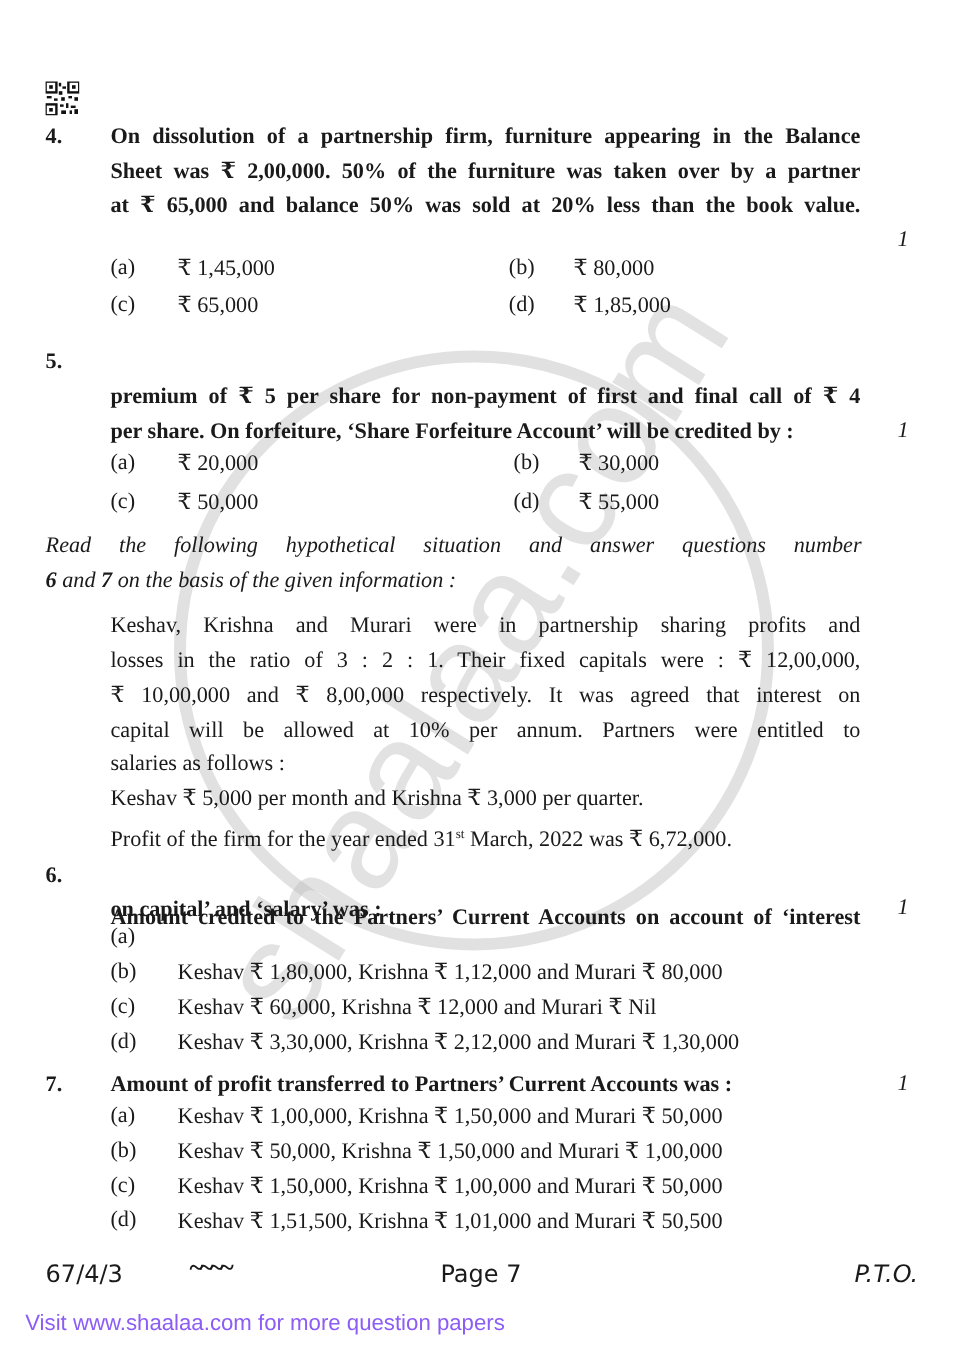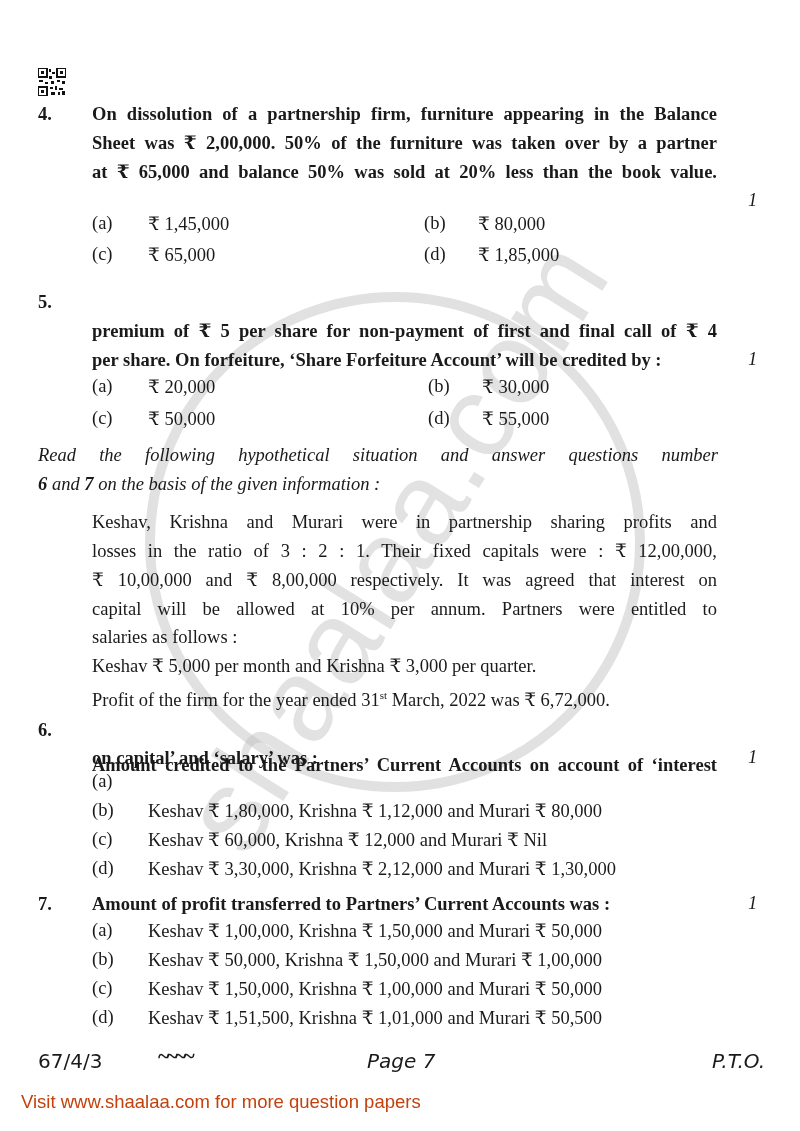--- a/index.html
+++ b/index.html
@@ -110,37 +110,37 @@
     }
     .case-para.last { text-align-last: left; }
     sup { font-size: 11px; }
     .footer-code, .footer-page, .footer-pto {
       position: absolute;
       top: 1049px;
       font-family: "DejaVu Sans", "Liberation Sans", sans-serif;
       font-size: 20px;
     }
     .footer-code { left: 38px; }
-    .footer-page { left: 367px; font-style: italic; }
+    .footer-page { left: 367px; }
     .footer-pto { left: 712px; font-style: italic; }
     .tilde {
       position: absolute;
       left: 158px;
       top: 1043px;
       font-size: 22px;
       font-weight: bold;
       letter-spacing: -3px;
     }
     .visit {
       position: absolute;
       left: 21px;
       top: 1091px;
       font-family: "Liberation Sans", "DejaVu Sans", sans-serif;
       font-size: 18.5px;
-      color: #c2410c;
+      color: #8b5cf6;
     }
   </style>
 </head>
 <body>
 
 <div class="page serif">
 
   <div class="watermark"></div>
   <div class="watermark-text">shaalaa.com</div>
 

